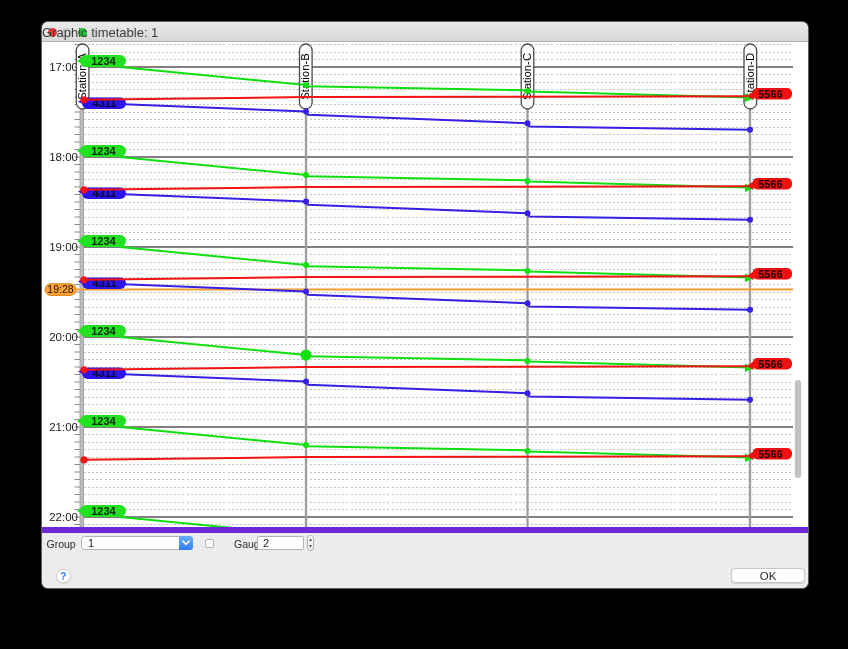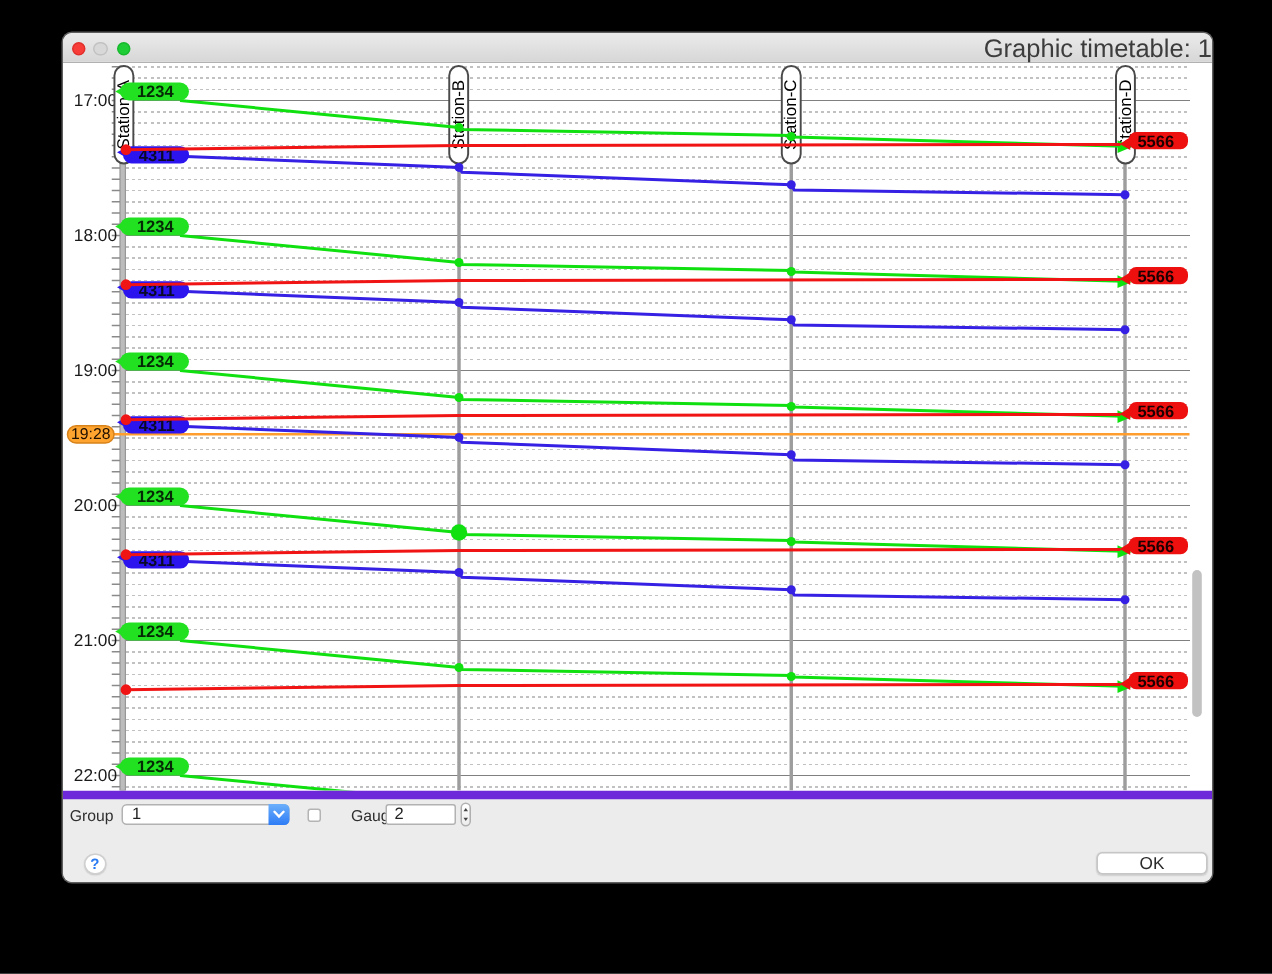--- a/index.html
+++ b/index.html
@@ -1,18 +1,18 @@
 <!DOCTYPE html>
 <html><head><meta charset="utf-8"><style>
   html,body{margin:0;padding:0;background:#000;width:848px;height:649px;overflow:hidden;}
   *{box-sizing:border-box;font-family:"Liberation Sans",sans-serif;}
   #win{position:absolute;left:42px;top:22px;width:766px;height:566px;border-radius:6px;background:#fff;box-shadow:0 0 0 1px rgba(105,105,105,.9), 0 14px 30px rgba(0,0,0,.75);overflow:hidden;}
   #tbar{position:absolute;left:0;top:0;width:100%;height:20px;background:linear-gradient(#ecebec,#d8d7d8);border-bottom:1px solid #b1b1b1;border-radius:6px 6px 0 0;}
   .tl{position:absolute;top:5.5px;width:9.5px;height:9.5px;border-radius:50%;}
-  #title{position:absolute;top:0;left:0;width:100%;text-align:right;font-size:17px;line-height:21px;color:#3c3c3c;}
+  #title{position:absolute;top:0;left:0;width:100%;text-align:left;font-size:13px;line-height:21px;color:#3c3c3c;}
   #panel{position:absolute;left:0;top:505px;width:766px;height:61px;background:#ececec;border-top:6px solid #6d28d9;border-radius:0 0 6px 6px;}
   .lbl{position:absolute;font-size:10.5px;color:#2e2e2e;}
   #combo{position:absolute;left:39px;top:3px;width:112px;height:14px;background:#fff;border:1px solid #b2b2b2;border-radius:3.5px;}
   #combo .val{position:absolute;left:6px;top:0;font-size:11px;line-height:13px;color:#222;}
   #combo .btn{position:absolute;right:-1px;top:-1px;width:14px;height:14px;border-radius:0 3.5px 3.5px 0;background:linear-gradient(#6cb0fb,#2e7cf6);}
   #combo .btn svg{position:absolute;left:3px;top:4px;}
   #cb{position:absolute;left:163px;top:5.5px;width:9px;height:9px;background:#fff;border:1px solid #b4b4b4;border-radius:2px;}
   #spin{position:absolute;left:215px;top:3px;width:47px;height:14px;background:#fff;border:1px solid #b2b2b2;border-radius:2px;}
   #spin .val{position:absolute;left:5px;top:0;font-size:11px;line-height:13px;color:#222;}
   #step{position:absolute;left:265px;top:2px;width:7px;height:16px;background:linear-gradient(#fff,#ededed);border:1px solid #b0b0b0;border-radius:3.5px;}

